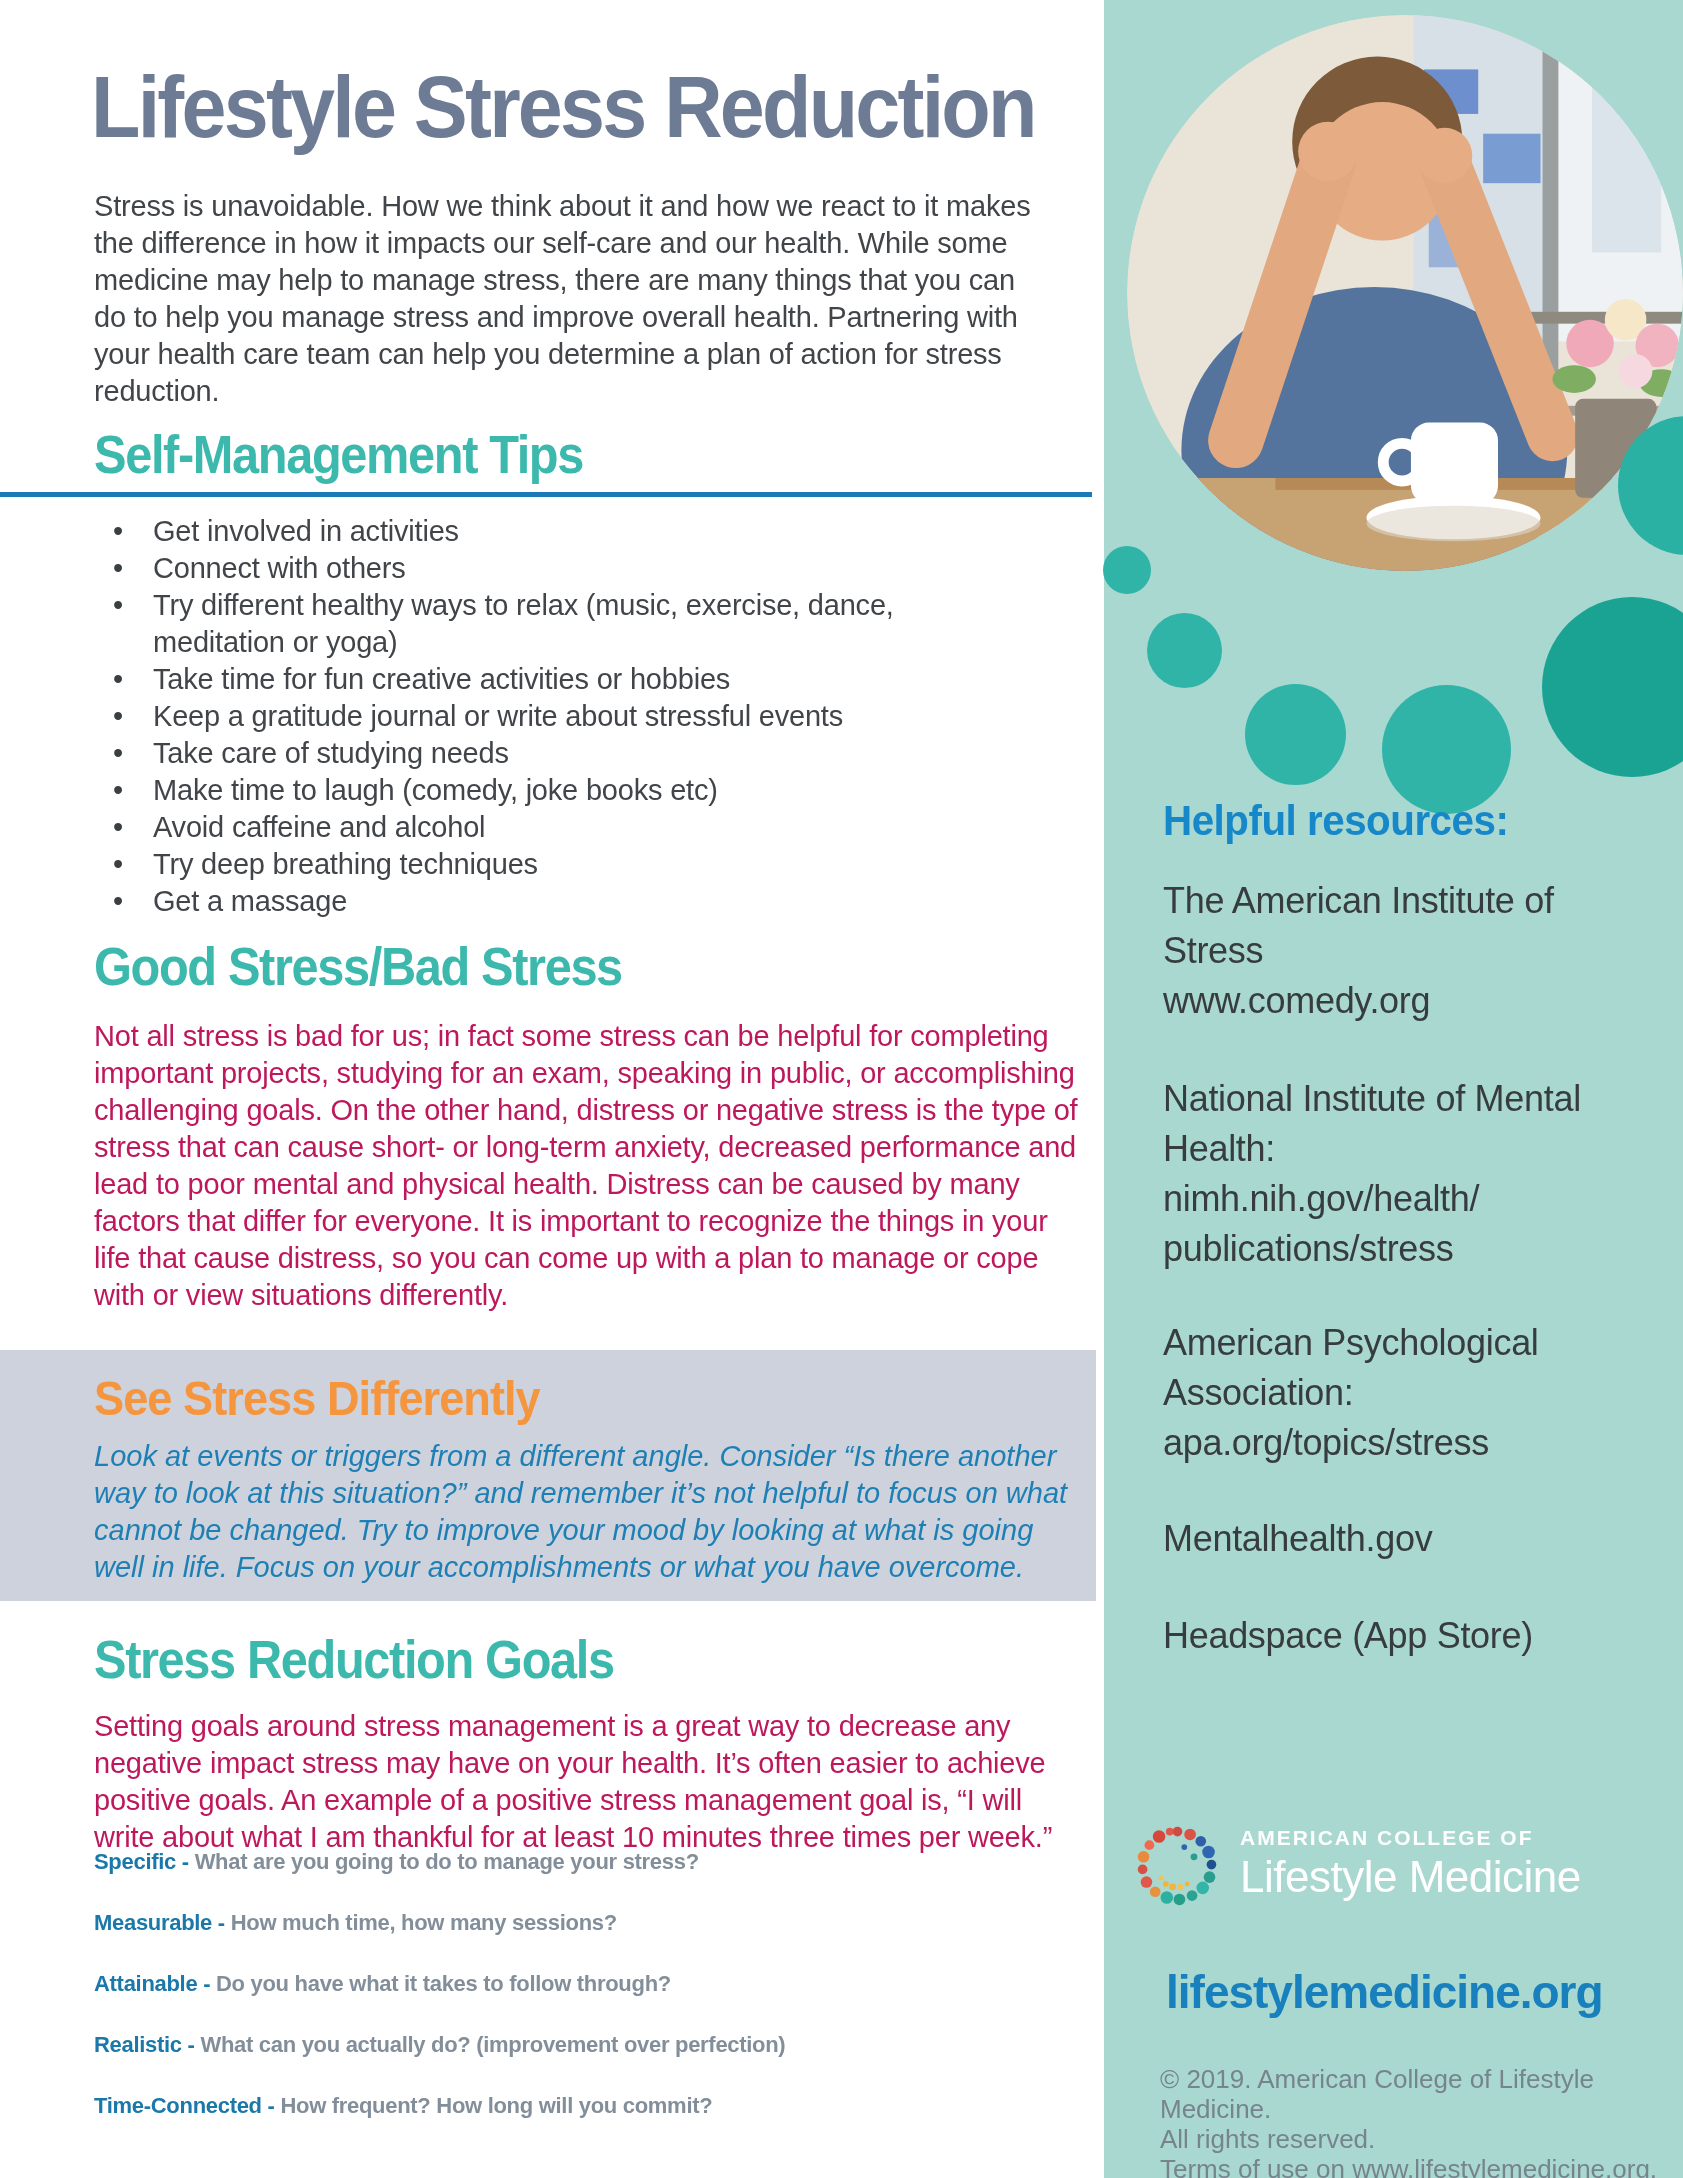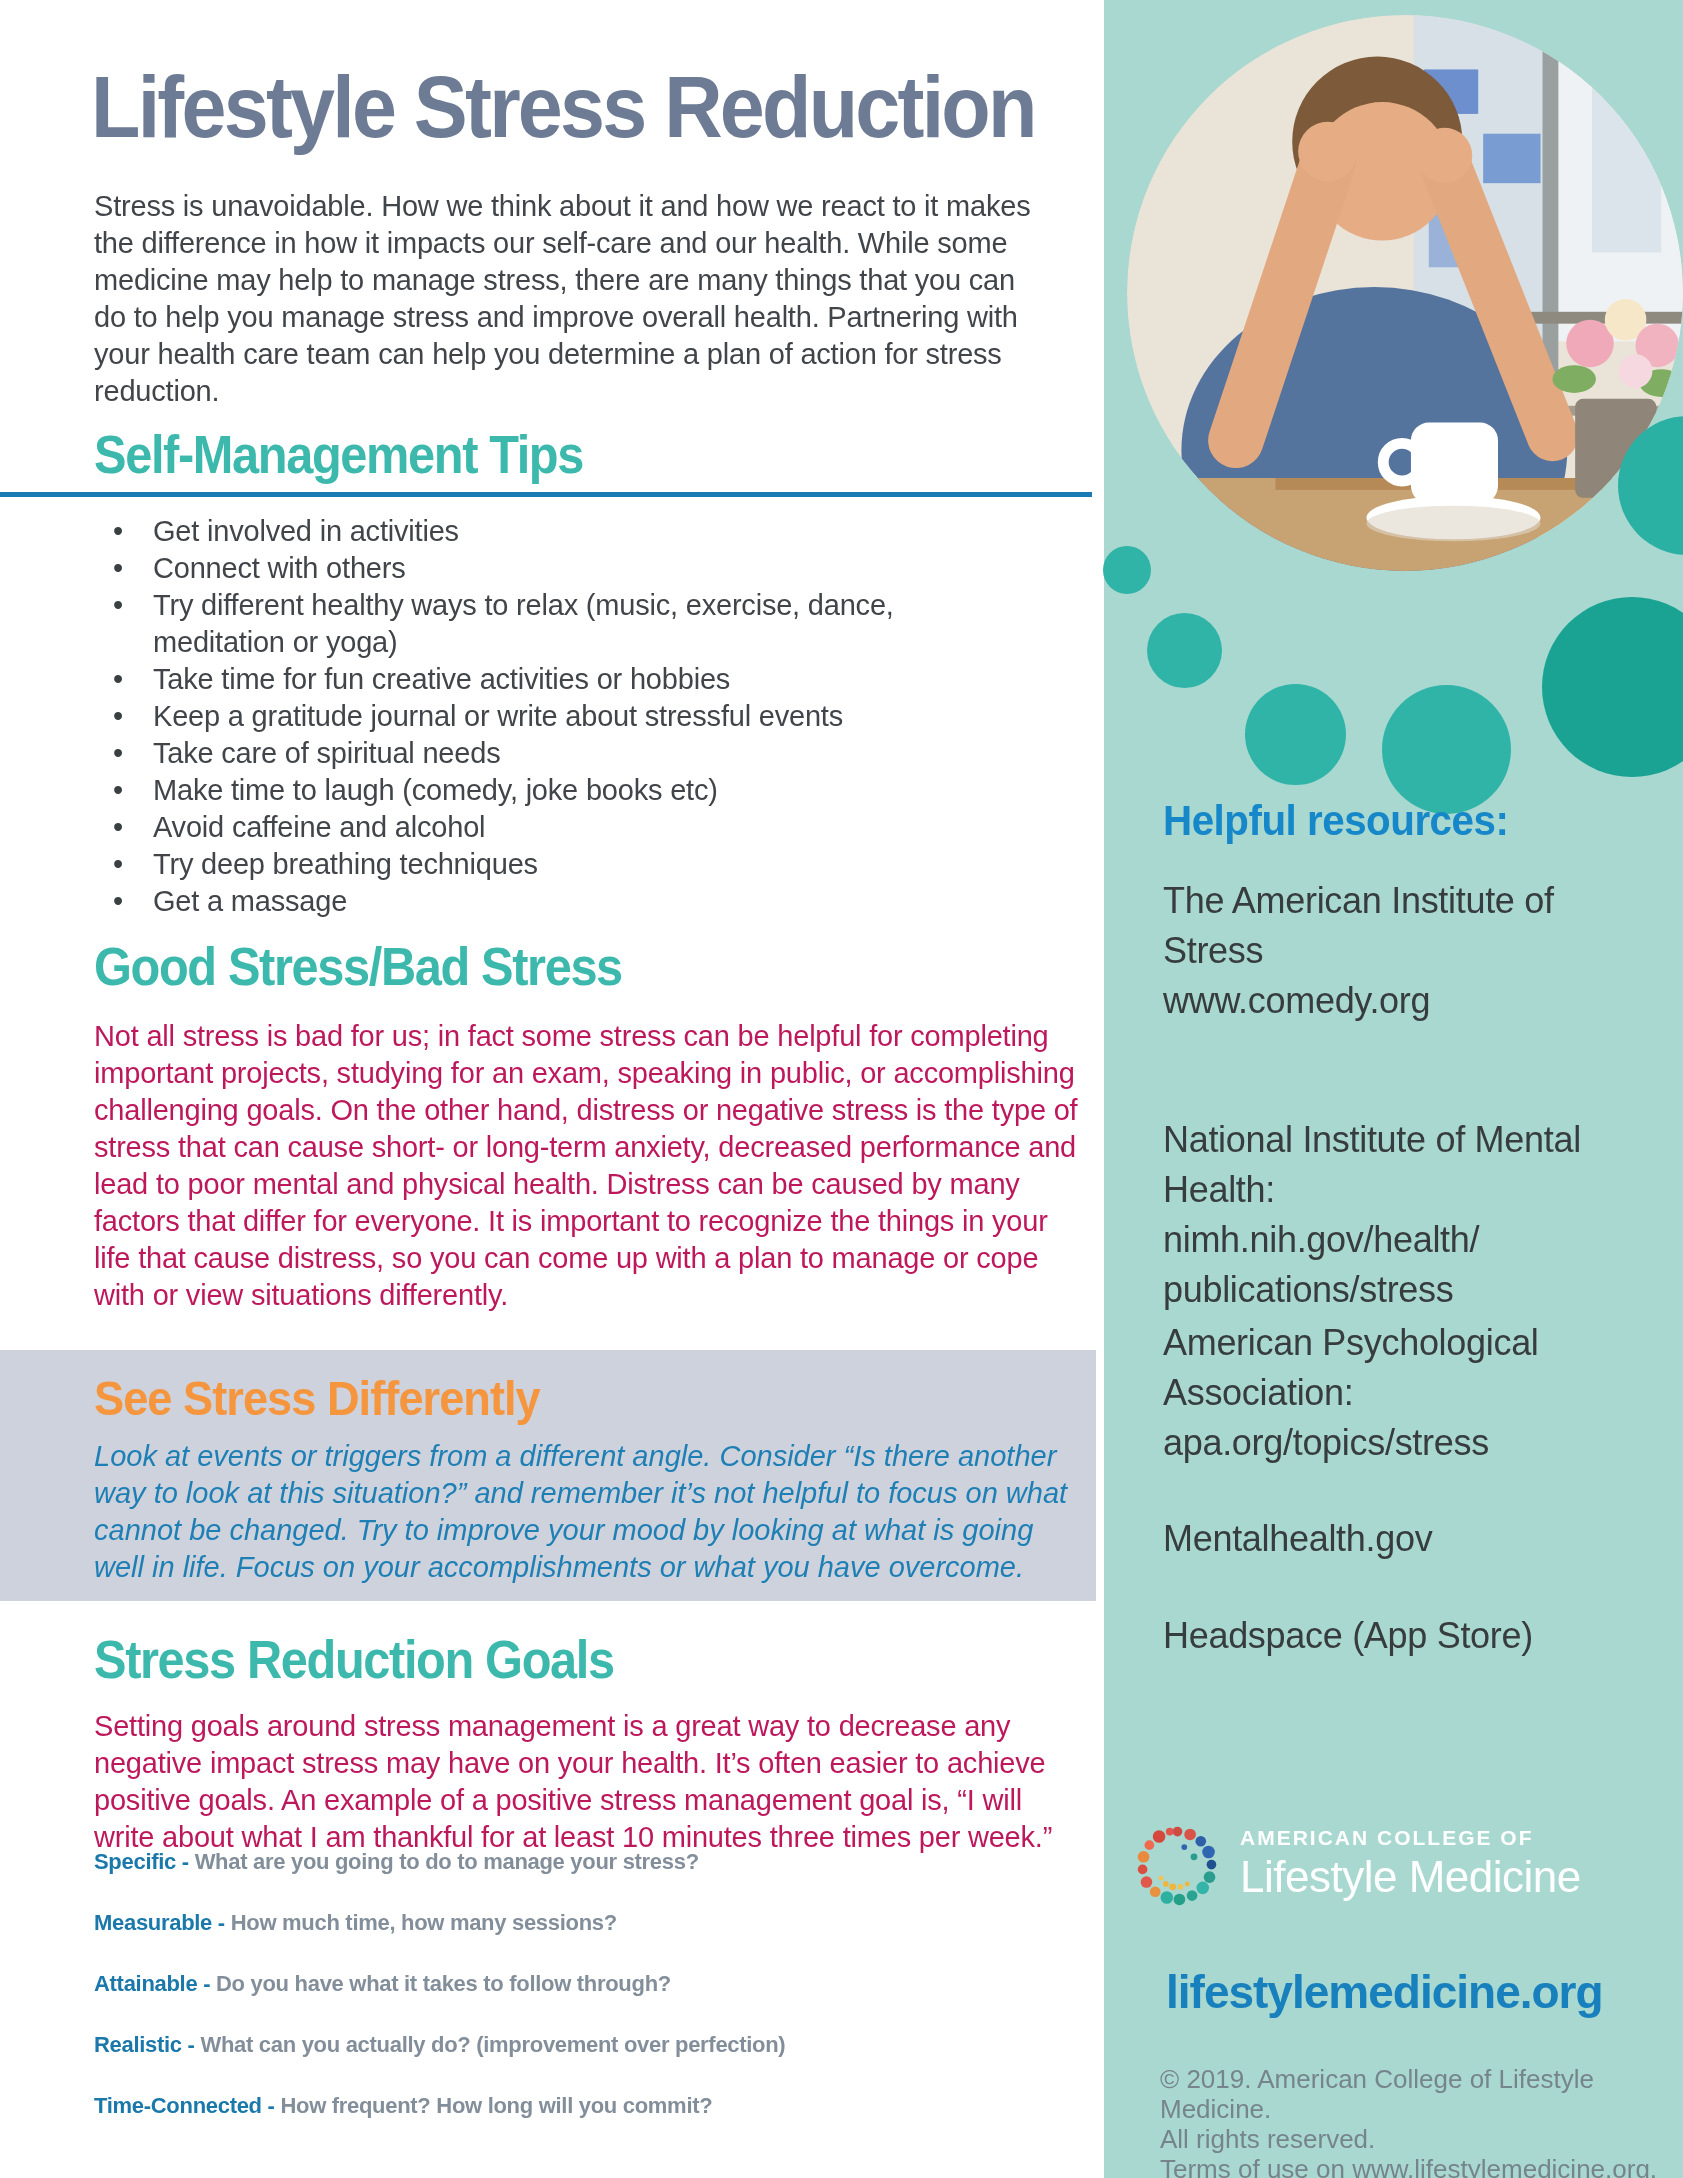--- a/index.html
+++ b/index.html
@@ -77,21 +77,21 @@
   .dot-4{left:1382px; top:685px; width:129px; height:129px;}
   .dot-5{left:1542px; top:597px; width:180px; height:180px; background:#1aa393;}
   .dot-6{left:1618px; top:416px; width:139px; height:139px; background:#2bb0a4;}
   .res-head{
     position:absolute; left:1163px; top:797px;
     font-size:42px; font-weight:bold; color:#1687c9; letter-spacing:-0.5px;
     white-space:nowrap; transform:scaleX(.96); transform-origin:left top;
   }
   .res-group{position:absolute; left:1163px; width:465px;
     font-size:36px; line-height:50px; color:#373c3e; letter-spacing:-0.3px;}
-  .res-g1{top:876px;} .res-g2{top:1115px;} .res-g3{top:1318px;}
+  .res-g1{top:876px;} .res-g2{top:1074px;} .res-g3{top:1318px;}
   .res-g4{top:1514px;} .res-g5{top:1611px;}
   .aclm-logo{position:absolute; left:1129px; top:1818px; width:535px; height:99px;}
   .aclm-mark{position:absolute; left:0; top:0; width:97px; height:97px;}
   .aclm-text{position:absolute; left:111px; top:8px; color:#ffffff;}
   .aclm-line1{font-size:21px; letter-spacing:2px; font-weight:bold;}
   .aclm-line2{font-size:44px; letter-spacing:-0.5px; margin-top:2px;}
   .site-url{
     position:absolute; left:1166px; top:1965px;
     font-size:46px; font-weight:bold; color:#1780bd; letter-spacing:-1px;
     white-space:nowrap;
@@ -112,21 +112,21 @@
 
   <div class="sec-head h-self">Self-Management Tips</div>
   <div class="blue-rule"></div>
 
   <ul class="tips-list">
     <li>Get involved in activities</li>
     <li>Connect with others</li>
     <li>Try different healthy ways to relax (music, exercise, dance, meditation or yoga)</li>
     <li>Take time for fun creative activities or hobbies</li>
     <li>Keep a gratitude journal or write about stressful events</li>
-    <li>Take care of spiritual needs</li>
+    <li>Take care of studying needs</li>
     <li>Make time to laugh (comedy, joke books etc)</li>
     <li>Avoid caffeine and alcohol</li>
     <li>Try deep breathing techniques</li>
     <li>Get a massage</li>
   </ul>
 
   <div class="sec-head h-goodbad">Good Stress/Bad Stress</div>
   <div class="body-par p-goodbad">Not all stress is bad for us; in fact some stress can be helpful for completing important projects, studying for an exam, speaking in public, or accomplishing challenging goals. On the other hand, distress or negative stress is the type of stress that can cause short- or long-term anxiety, decreased performance and lead to poor mental and physical health. Distress can be caused by many factors that differ for everyone. It is important to recognize the things in your life that cause distress, so you can come up with a plan to manage or cope with or view situations differently.</div>
 
   <div class="gray-box"></div>

